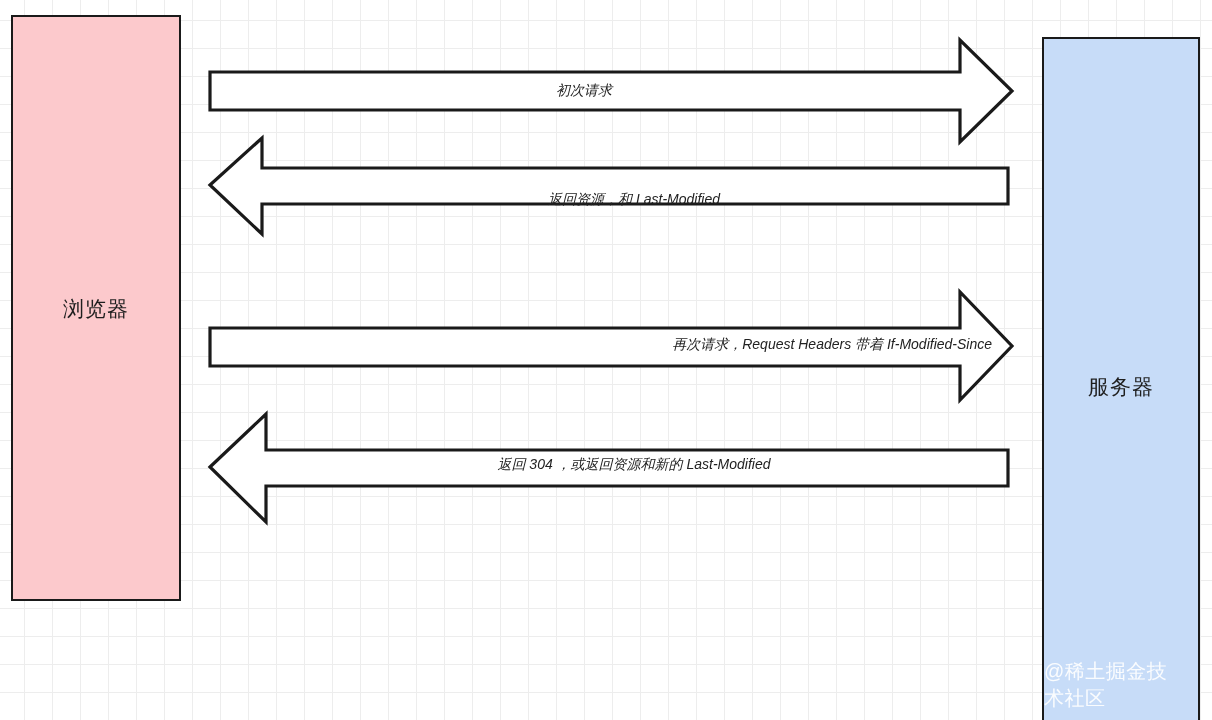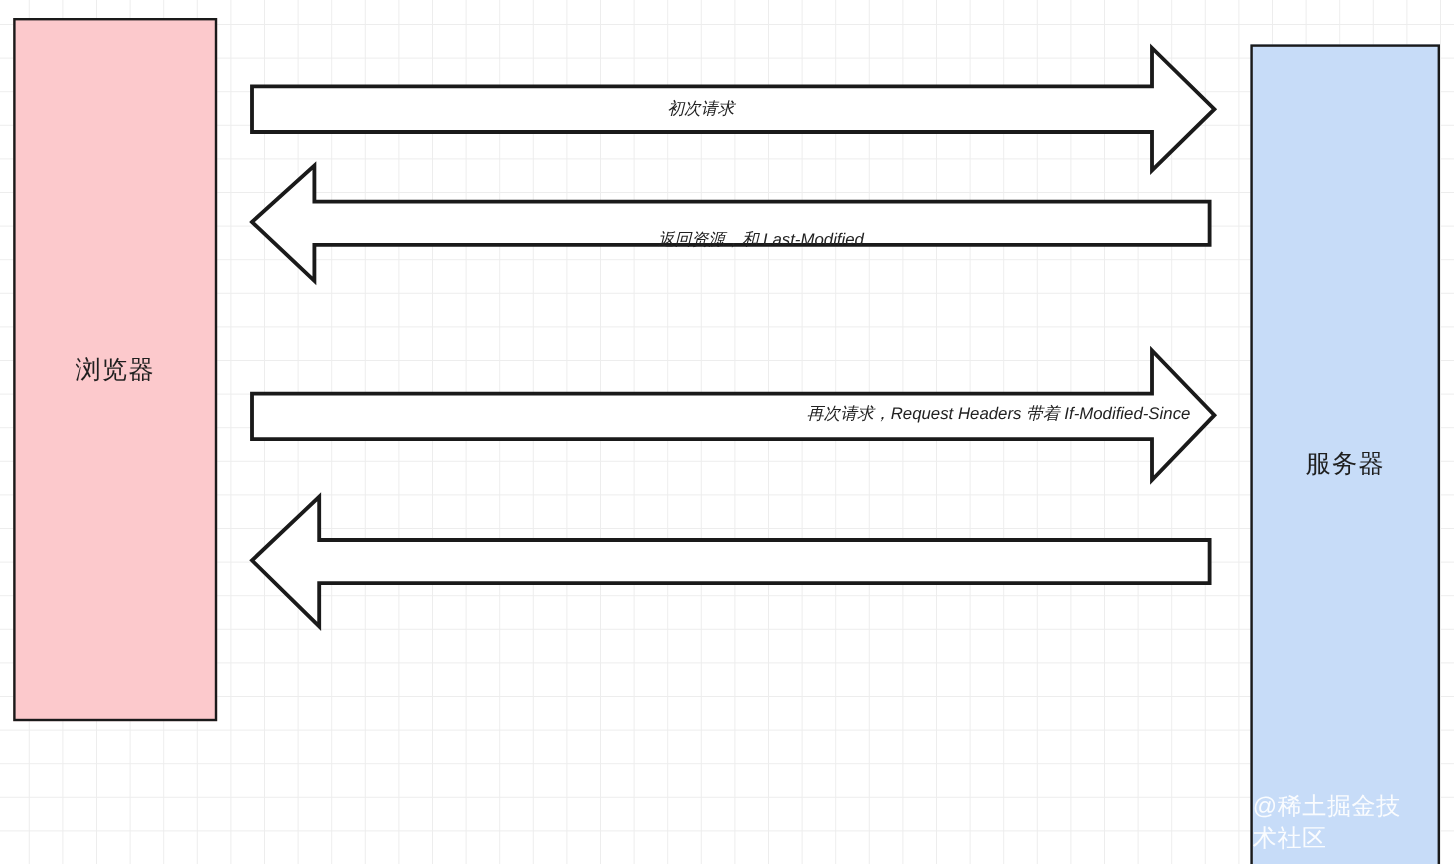--- a/index.html
+++ b/index.html
@@ -119,14 +119,15 @@
       <path class="arrow-shape" d="M 2,38 L 752,38 L 752,2 L 804,56 L 752,110 L 752,76 L 2,76 Z"></path>
     </svg>
   </div>
   <div class="arrow-caption" style="left:208px; top:337px; width:752px; text-align:right;margin-left:32px;">再次请求，Request Headers 带着 If-Modified-Since</div>
 
   <div class="flow-arrow" style="left:208px; top:412px;">
     <svg width="802" height="112" viewBox="0 0 802 112">
       <path class="arrow-shape" d="M 2,55 L 58,2 L 58,38 L 800,38 L 800,74 L 58,74 L 58,110 Z"></path>
     </svg>
   </div>
+  <div class="arrow-caption" style="left:258px; top:457px; width:752px; text-align:center;">返回 304 ，或返回资源和新的 Last-Modified</div>
 
 </div>
 
 </body></html>

